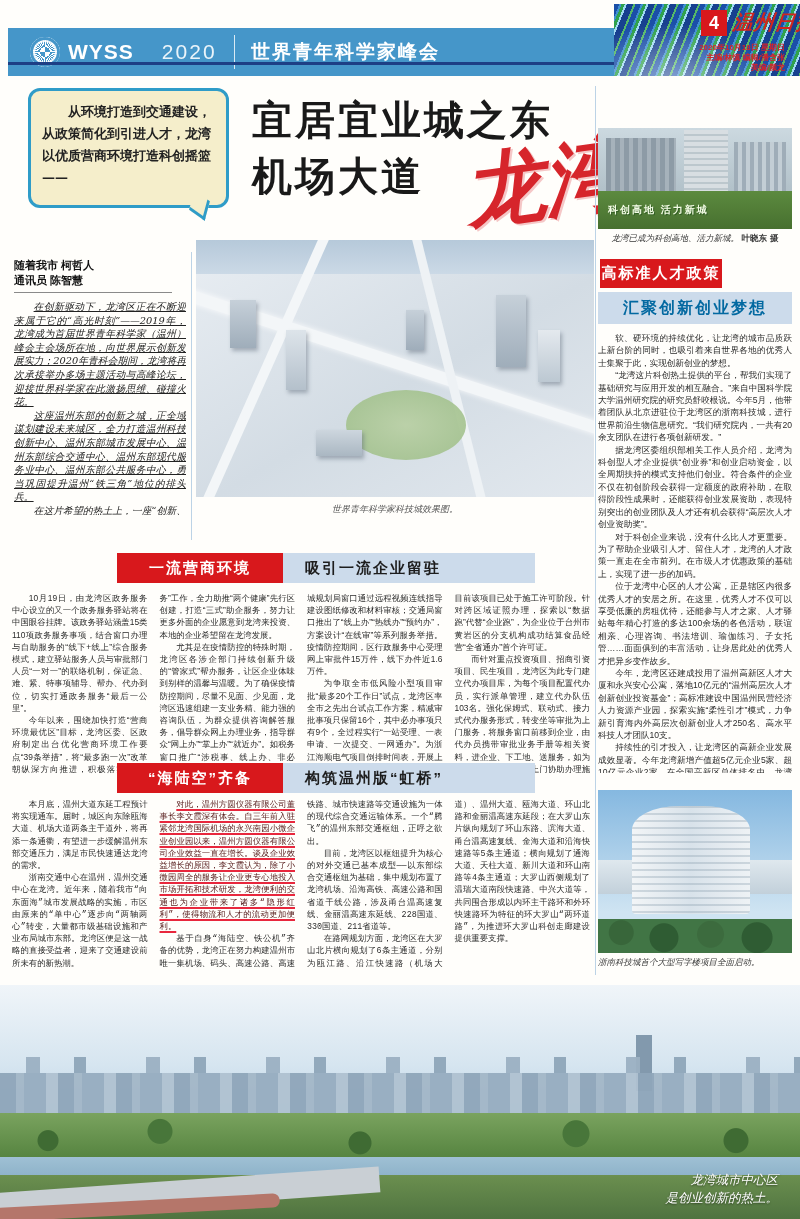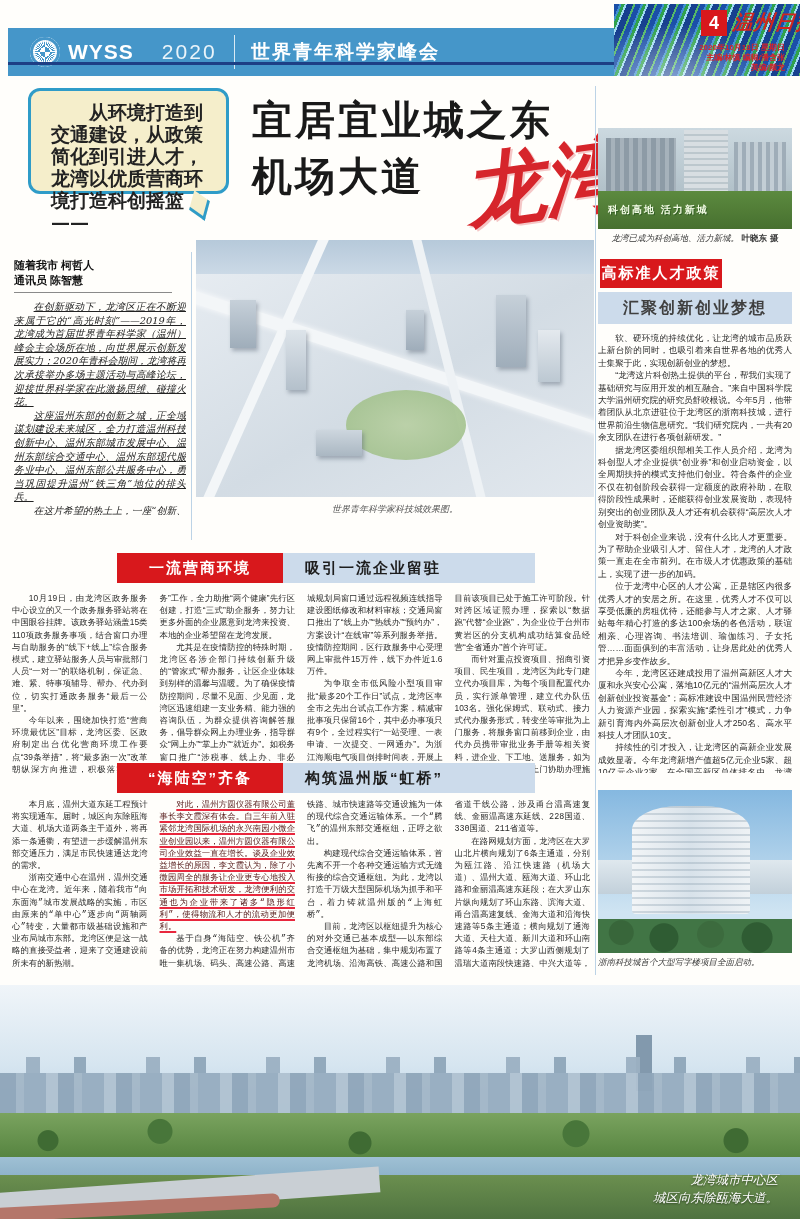--- a/index.html
+++ b/index.html
@@ -25,23 +25,23 @@
           #1b4fa8;}
   .deco::after{content:"";position:absolute;inset:0;
         background:radial-gradient(ellipse at 30% 120%,rgba(255,255,255,.55),rgba(255,255,255,0) 55%);}
   .page-num{position:absolute;left:701px;top:10px;width:26px;height:26px;background:#d8181c;
             color:#fff;font-weight:bold;font-size:18px;display:flex;align-items:center;justify-content:center;z-index:3;}
   .paper-name{position:absolute;left:733px;top:9px;width:64px;color:#d0251f;font-size:20px;font-weight:bold;
               font-family:"DejaVu Serif",serif;font-style:italic;transform:skewX(-6deg);z-index:3;letter-spacing:1px;white-space:nowrap;}
   .mast-lines{position:absolute;right:15px;top:37px;width:150px;text-align:right;color:#d8232a;
               font-size:8px;line-height:10px;font-weight:bold;z-index:3;margin-top:6px;}
   
-  .bubble{position:absolute;left:28px;top:88px;width:201px;height:106px;background:#f5eecb;
-          border:3px solid #2f9cc8;border-radius:12px;padding:10px 20px;box-sizing:border-box;
-          font-size:19px;line-height:22px;font-weight:bold;color:#222;
+  .bubble{position:absolute;left:28px;top:88px;width:201px;height:120px;background:#f5eecb;
+          border:3px solid #2f9cc8;border-radius:12px;padding:10px 11px;box-sizing:border-box;
+          font-size:13px;line-height:22px;font-weight:bold;color:#222;
           font-family:"DejaVu Serif",serif;}
   .bubble-text{text-indent:2em;}
   .bubble-tail{position:absolute;left:190px;top:196px;width:16px;height:16px;background:#f5eecb;
                border-right:3px solid #2f9cc8;border-bottom:3px solid #2f9cc8;transform:rotate(35deg) skewX(20deg);}
   
   .headline{position:absolute;left:252px;top:100px;width:346px;}
   .hl1,.hl2{font-size:40px;font-weight:900;color:#191919;letter-spacing:3px;line-height:1.0;white-space:nowrap;
             font-family:"Liberation Sans",sans-serif;}
   .hl2{margin-top:16px;}
   .hl-brush{position:absolute;left:212px;top:42px;font-size:80px;line-height:1;color:#d6252b;
@@ -80,21 +80,21 @@
   .cn-b6{left:120px;top:190px;width:46px;height:26px;background:linear-gradient(#cdd6de,#aab7c2);}
   .cap-center{position:absolute;left:196px;top:503px;width:398px;font-size:9px;text-align:center;color:#555;}
   
   .vsep{position:absolute;width:1px;background:#bcd3e6;}
   .vsep-left{left:191px;top:252px;height:288px;}
   .vsep-right{left:595px;top:86px;height:889px;}
   .tag-red{position:absolute;background:#d8181c;color:#fff;font-weight:bold;display:flex;align-items:center;justify-content:center;letter-spacing:2px;}
   .tag-talent{left:600px;top:259px;width:122px;height:29px;font-size:15px;}
   .band-blue{position:absolute;background:#ccdbeb;display:flex;align-items:center;}
   .band-talent{left:598px;top:292px;width:194px;height:32px;justify-content:center;}
-  .band-talent .band-text{color:#404040;font-weight:bold;font-size:16px;letter-spacing:2px;}
+  .band-talent .band-text{color:#0369a1;font-weight:bold;font-size:16px;letter-spacing:2px;}
   .rcol-body{position:absolute;left:598px;top:332px;width:194px;height:441px;overflow:hidden;
              font-size:8.6px;line-height:12.4px;text-align:justify;}
   .rcol-body p,.sec-body p{margin:0;text-indent:2em;}
   
   .byline{position:absolute;left:14px;top:258px;font-size:11px;font-weight:bold;line-height:15px;color:#111;}
   .byline-rule{position:absolute;left:14px;top:292px;width:158px;height:1px;background:#8a8a8a;}
   .intro{position:absolute;left:14px;top:300px;width:172px;height:215px;overflow:hidden;
          font-family:"DejaVu Serif",serif;font-style:italic;font-size:9.8px;line-height:13.6px;
          color:#222;text-align:justify;}
   .intro p{margin:0;text-indent:2em;text-decoration:underline;}
@@ -249,21 +249,20 @@
       <p>而针对重点投资项目、招商引资项目、民生项目，龙湾区为此专门建立代办项目库，为每个项目配置代办员，实行派单管理，建立代办队伍103名。强化保姆式、联动式、接力式代办服务形式，转变坐等审批为上门服务，将服务窗口前移到企业，由代办员携带审批业务手册等相关资料，进企业、下工地、送服务，如为伟明商砼环保园项目上门协助办理施工许可证，实现政务服务与企业需求的无缝对接，助推项目审批提速。</p>
     </div>
 
   <div class="bar-red bar2">“海陆空”齐备</div>
   <div class="bar-blue bar2">构筑温州版“虹桥”</div>
   <div class="sec-body sec2">
       <p>本月底，温州大道东延工程预计将实现通车。届时，城区向东除瓯海大道、机场大道两条主干道外，将再添一条通衢，有望进一步缓解温州东部交通压力，满足市民快速通达龙湾的需求。</p>
       <p>浙南交通中心在温州，温州交通中心在龙湾。近年来，随着我市“向东面海”城市发展战略的实施，市区由原来的“单中心”逐步向“两轴两心”转变，大量都市级基础设施和产业布局城市东部。龙湾区便是这一战略的直接受益者，迎来了交通建设前所未有的新热潮。</p>
       <p class="red-u">对此，温州方圆仪器有限公司董事长李文霞深有体会。自三年前入驻紧邻龙湾国际机场的永兴南园小微企业创业园以来，温州方圆仪器有限公司企业效益一直在增长。谈及企业效益增长的原因，李文霞认为，除了小微园周全的服务让企业更专心地投入市场开拓和技术研发，龙湾便利的交通也为企业带来了诸多“隐形红利”，使得物流和人才的流动更加便利。</p>
       <p>基于自身“海陆空、铁公机”齐备的优势，龙湾正在努力构建温州市唯一集机场、码头、高速公路、高速铁路、城市快速路等交通设施为一体的现代综合交通运输体系。一个“腾飞”的温州东部交通枢纽，正呼之欲出。</p>
-      <p>构建现代综合交通运输体系，首先离不开一个各种交通运输方式无缝衔接的综合交通枢纽。为此，龙湾以打造千万级大型国际机场为抓手和平台，着力铸就温州版的“上海虹桥”。</p>
       <p>目前，龙湾区以枢纽提升为核心的对外交通已基本成型——以东部综合交通枢纽为基础，集中规划布置了龙湾机场、沿海高铁、高速公路和国省道干线公路，涉及甬台温高速复线、金丽温高速东延线、228国道、330国道、211省道等。</p>
       <p>在路网规划方面，龙湾区在大罗山北片横向规划了6条主通道，分别为瓯江路、沿江快速路（机场大道）、温州大道、瓯海大道、环山北路和金丽温高速东延段；在大罗山东片纵向规划了环山东路、滨海大道、甬台温高速复线、金海大道和沿海快速路等5条主通道；横向规划了通海大道、天柱大道、新川大道和环山南路等4条主通道；大罗山西侧规划了温瑞大道南段快速路、中兴大道等，共同围合形成以内环主干路环和外环快速路环为特征的环大罗山“两环道路”，为推进环大罗山科创走廊建设提供重要支撑。</p>
     </div>
 
   <div class="photo ph-tower">
     <div class="tw-wing"></div>
     <div class="tw-main"></div>
     <div class="tw-trees"></div>
   </div>
   <div class="caption cap-tower">浙南科技城首个大型写字楼项目全面启动。</div>
@@ -271,17 +270,17 @@
   <div class="photo ph-pan">
     <div class="pan-tower"></div>
     <div class="pan-skyline"></div>
     <div class="pan-green"></div>
     <div class="pan-water"></div>
     <div class="pan-fore"></div>
     <div class="pan-road"></div>
     <div class="pan-track"></div>
     <div class="pan-cap">
       <div>龙湾城市中心区</div>
-      <div>城区向东除瓯海大道。</div>
+      <div>是创业创新的热土。</div>
     </div>
   </div>
 
 </div>
 
 </body></html>

